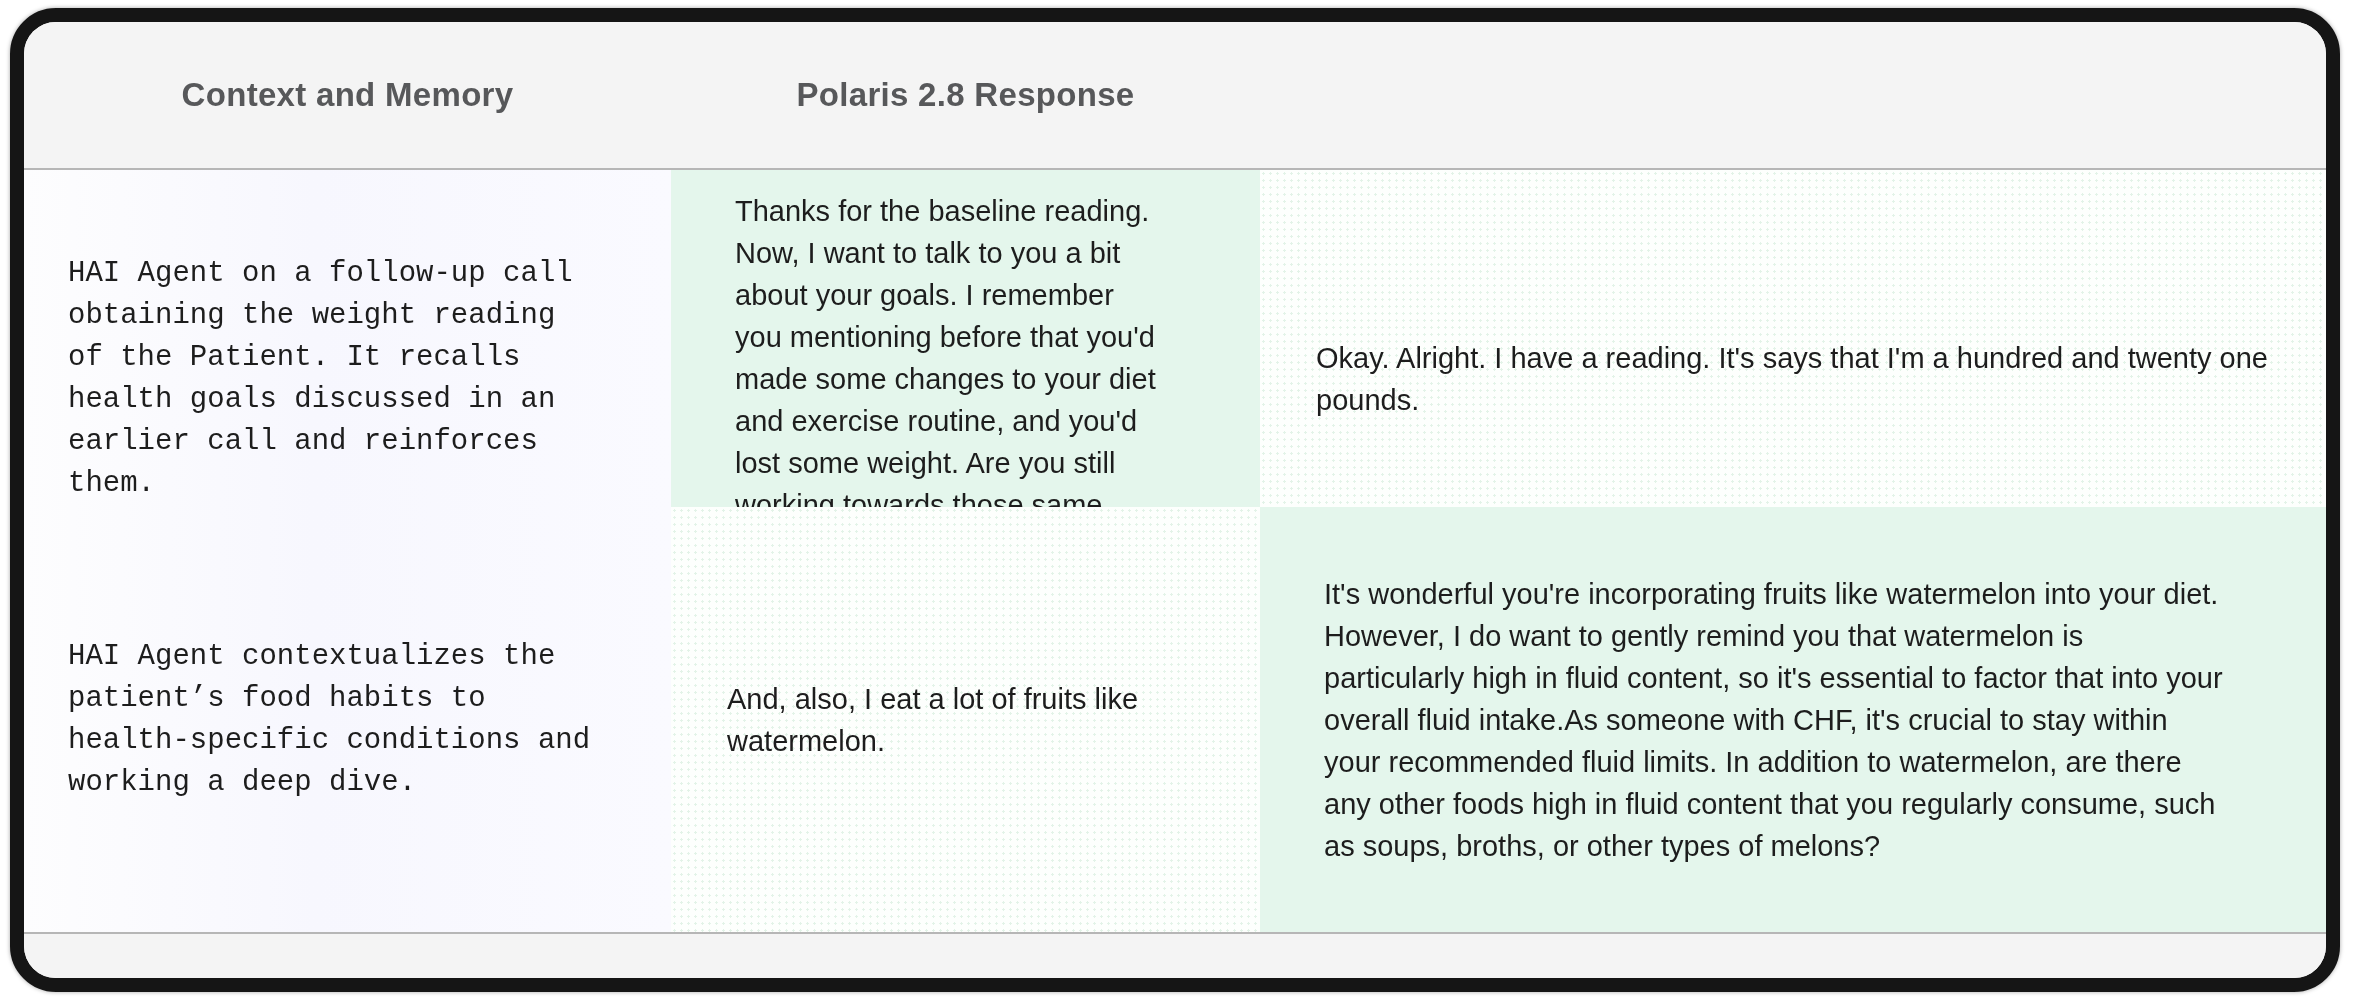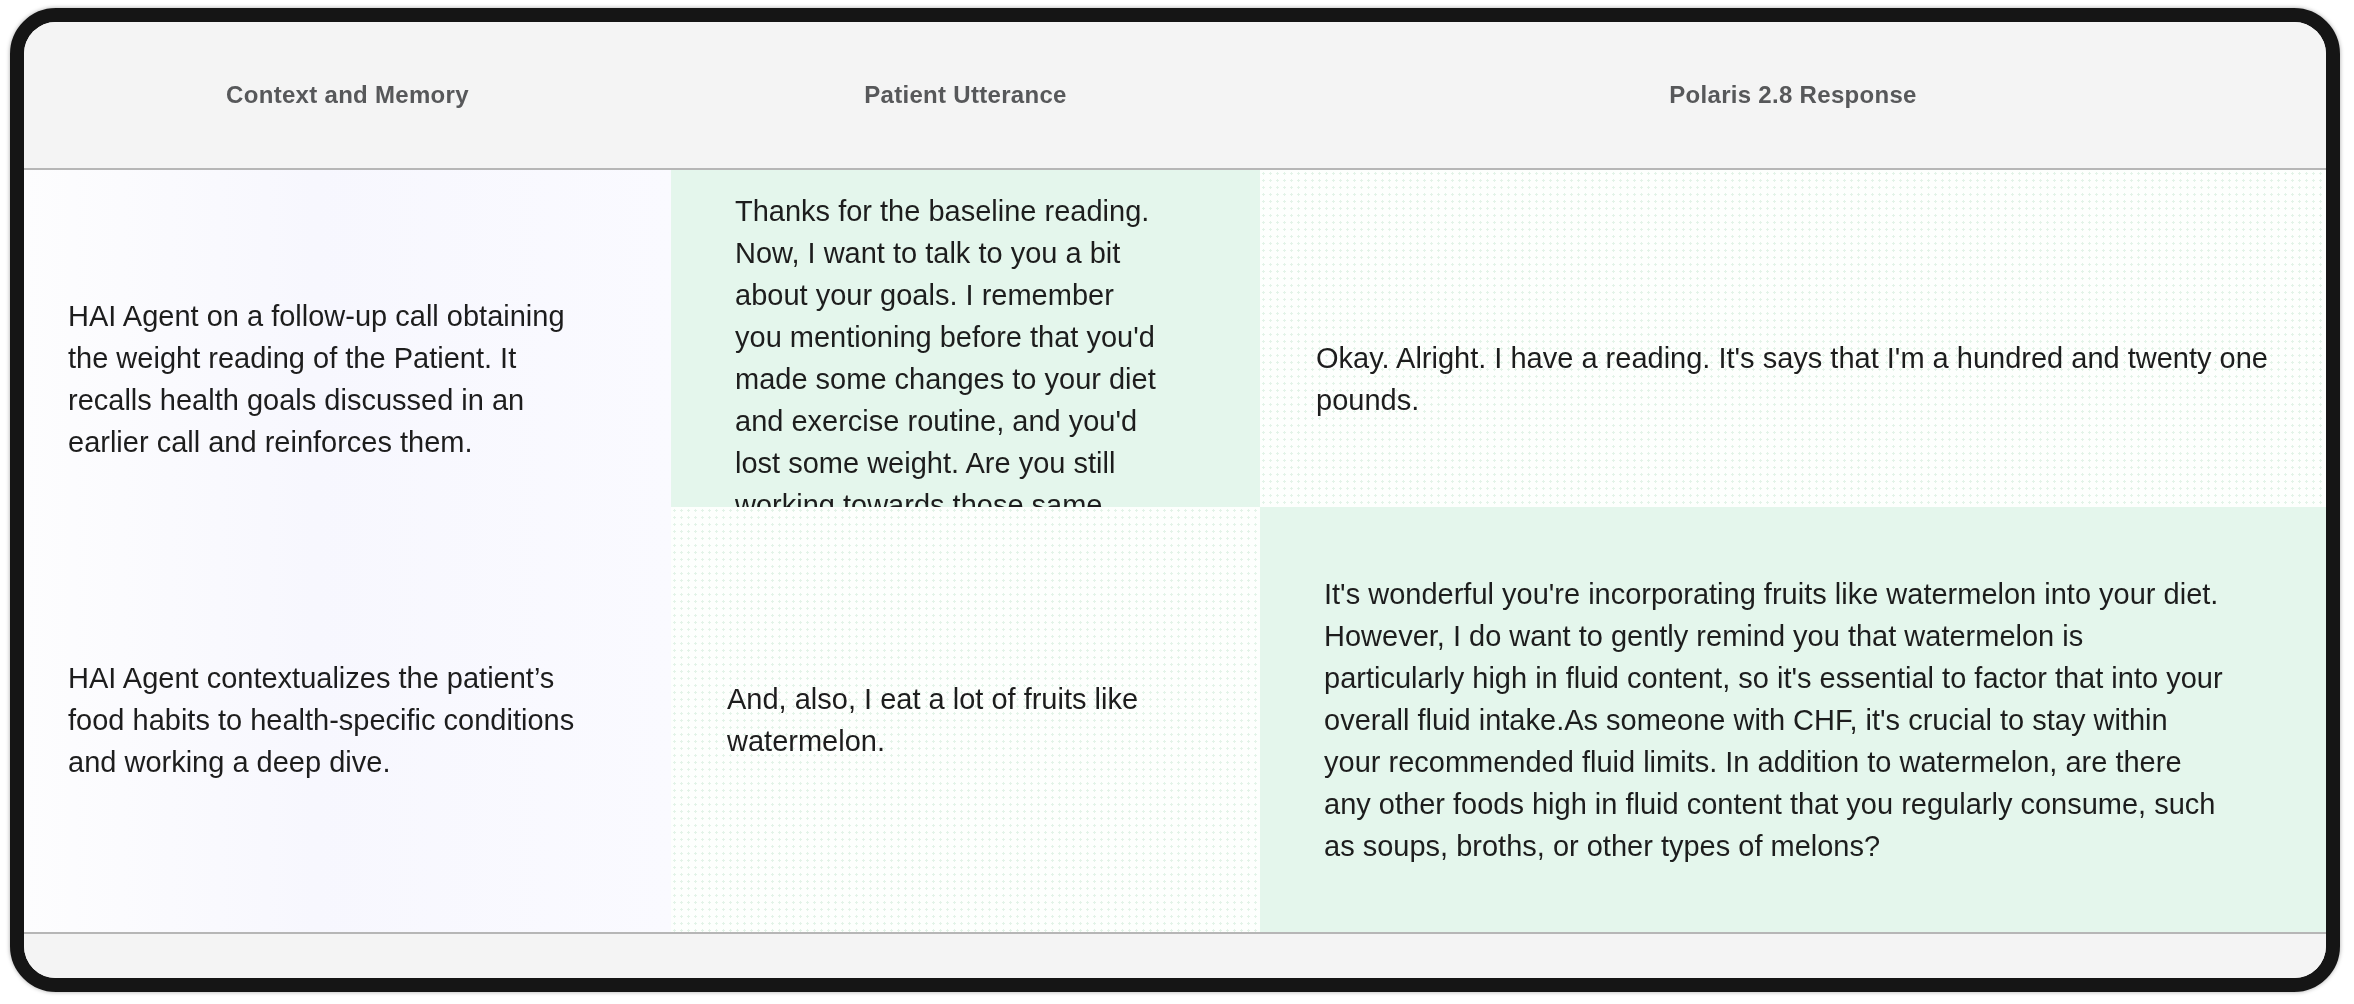--- a/index.html
+++ b/index.html
@@ -37,21 +37,21 @@
     flex: 0 0 148px;
     background: #f4f4f4;
     border-bottom: 2px solid #b6b6b6;
     display: grid;
     grid-template-columns: 647px 589px 1fr;
     align-items: center;
     box-sizing: border-box;
   }
   .th {
     text-align: center;
-    font-size: 24px;
+    font-size: 33px;
     font-weight: 700;
     color: #57585a;
     letter-spacing: 0.3px;
   }
   
   .row {
     display: grid;
     grid-template-columns: 647px 589px 1fr;
     box-sizing: border-box;
   }
@@ -71,20 +71,21 @@
   }
   .cell p {
     margin: 0;
     font-size: 29px;
     line-height: 42px;
     color: #1d1d1d;
   }
   .col-context {
     background: linear-gradient(90deg, #fdfdfe 0%, #f7f7fe 45%, #fafaff 100%);
     padding: 20px 70px 20px 44px;
+    font-family: Liberation Mono, monospace;
   }
   .col-utterance {
     background-color: #fdfffd;
     background-image: radial-gradient(#e3f3e8 1.1px, transparent 1.1px);
     background-size: 7px 7px;
     padding: 20px 46px 20px 56px;
   }
   .col-response {
     background: #e4f6ec;
     padding: 20px 96px 20px 64px;
@@ -97,21 +98,20 @@
   }
 </style>
 </head>
 <body>
 
 <div class="page">
   <div class="card">
 
     <div class="thead">
       <div class="th">Context and Memory</div>
-      <div class="th">Patient Utterance</div>
       <div class="th">Polaris 2.8 Response</div>
     </div>
 
     <div class="row row1">
       <div class="cell col-context">
         <p>HAI Agent on a follow-up call obtaining the weight reading of the Patient. It recalls health goals discussed in an earlier call and reinforces them.</p>
       </div>
       <div class="cell col-response">
         <p>Thanks for the baseline reading. Now, I want to talk to you a bit about your goals. I remember you mentioning before that you'd made some changes to your diet and exercise routine, and you'd lost some weight. Are you still working towards those same goals?</p>
       </div>

